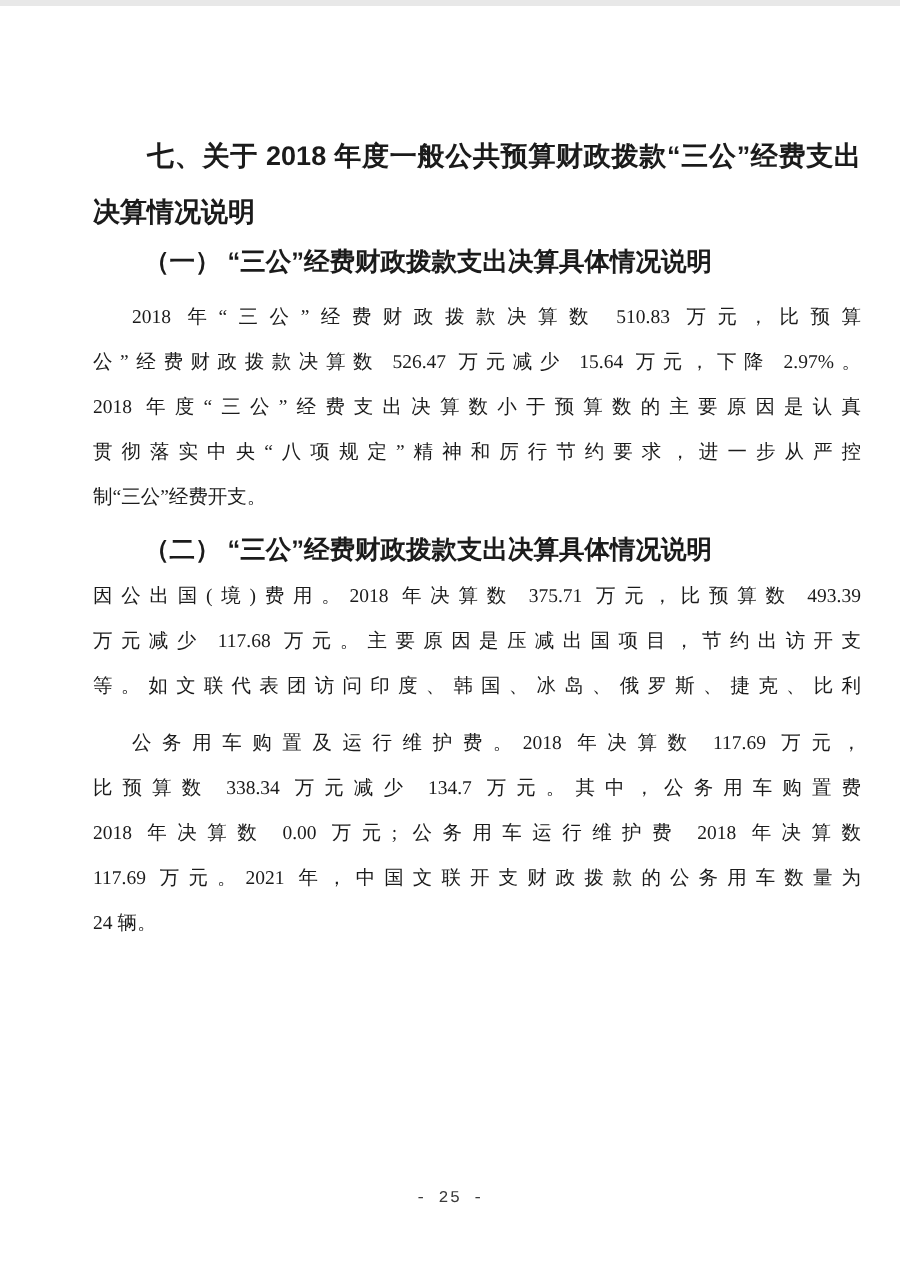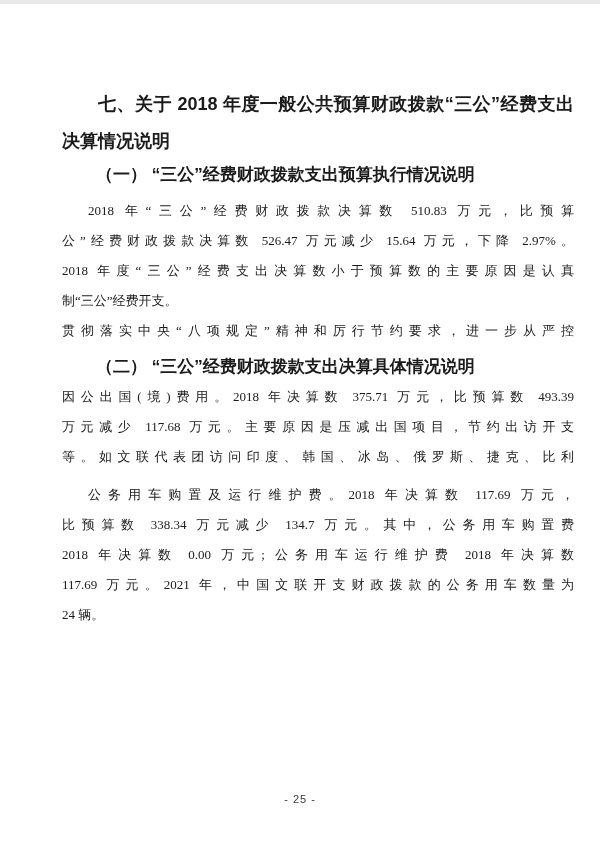--- a/index.html
+++ b/index.html
@@ -54,46 +54,46 @@
     text-align: left;
   }
   .mt6 { margin-top: 6px; }
   .mt8 { margin-top: 8px; }
   .footer {
     position: absolute;
     top: 789px;
     left: 0;
     width: 600px;
     text-align: center;
-    font-family: Liberation Sans, sans-serif;
+    font-family: Liberation Mono, monospace;
     font-size: 11px;
     color: #3a3a3a;
     letter-spacing: 1px;
   }
 </style>
 </head>
 <body>
 
 <div class="page">
 
   <div>
     <div class="hline ind">七、关于 2018 年度一般公共预算财政拨款“三公”经费支出</div>
     <div class="hline end">决算情况说明</div>
   </div>
 
   <div>
-    <div class="subline ind">（一） “三公”经费财政拨款支出预算执行情况说明</div>
+    <div class="subline ind">（一） “三公”经费财政拨款支出决算具体情况说明</div>
   </div>
 
   <div class="mt6">
     <div class="bline ind">2018 年“三公”经费财政拨款决算数 510.83 万元，比预算</div>
     <div class="bline">公”经费财政拨款决算数 526.47 万元减少 15.64 万元，下降 2.97%。</div>
     <div class="bline">2018 年度“三公”经费支出决算数小于预算数的主要原因是认真</div>
+    <div class="bline">贯彻落实中央“八项规定”精神和厉行节约要求，进一步从严控</div>
     <div class="bline end">制“三公”经费开支。</div>
-    <div class="bline">贯彻落实中央“八项规定”精神和厉行节约要求，进一步从严控</div>
   </div>
 
   <div class="mt6">
     <div class="subline ind">（二） “三公”经费财政拨款支出决算具体情况说明</div>
   </div>
 
   <div>
     <div class="bline">因公出国(境)费用。2018 年决算数 375.71 万元，比预算数 493.39</div>
     <div class="bline">万元减少 117.68 万元。主要原因是压减出国项目，节约出访开支</div>
     <div class="bline">等。如文联代表团访问印度、韩国、冰岛、俄罗斯、捷克、比利</div>

